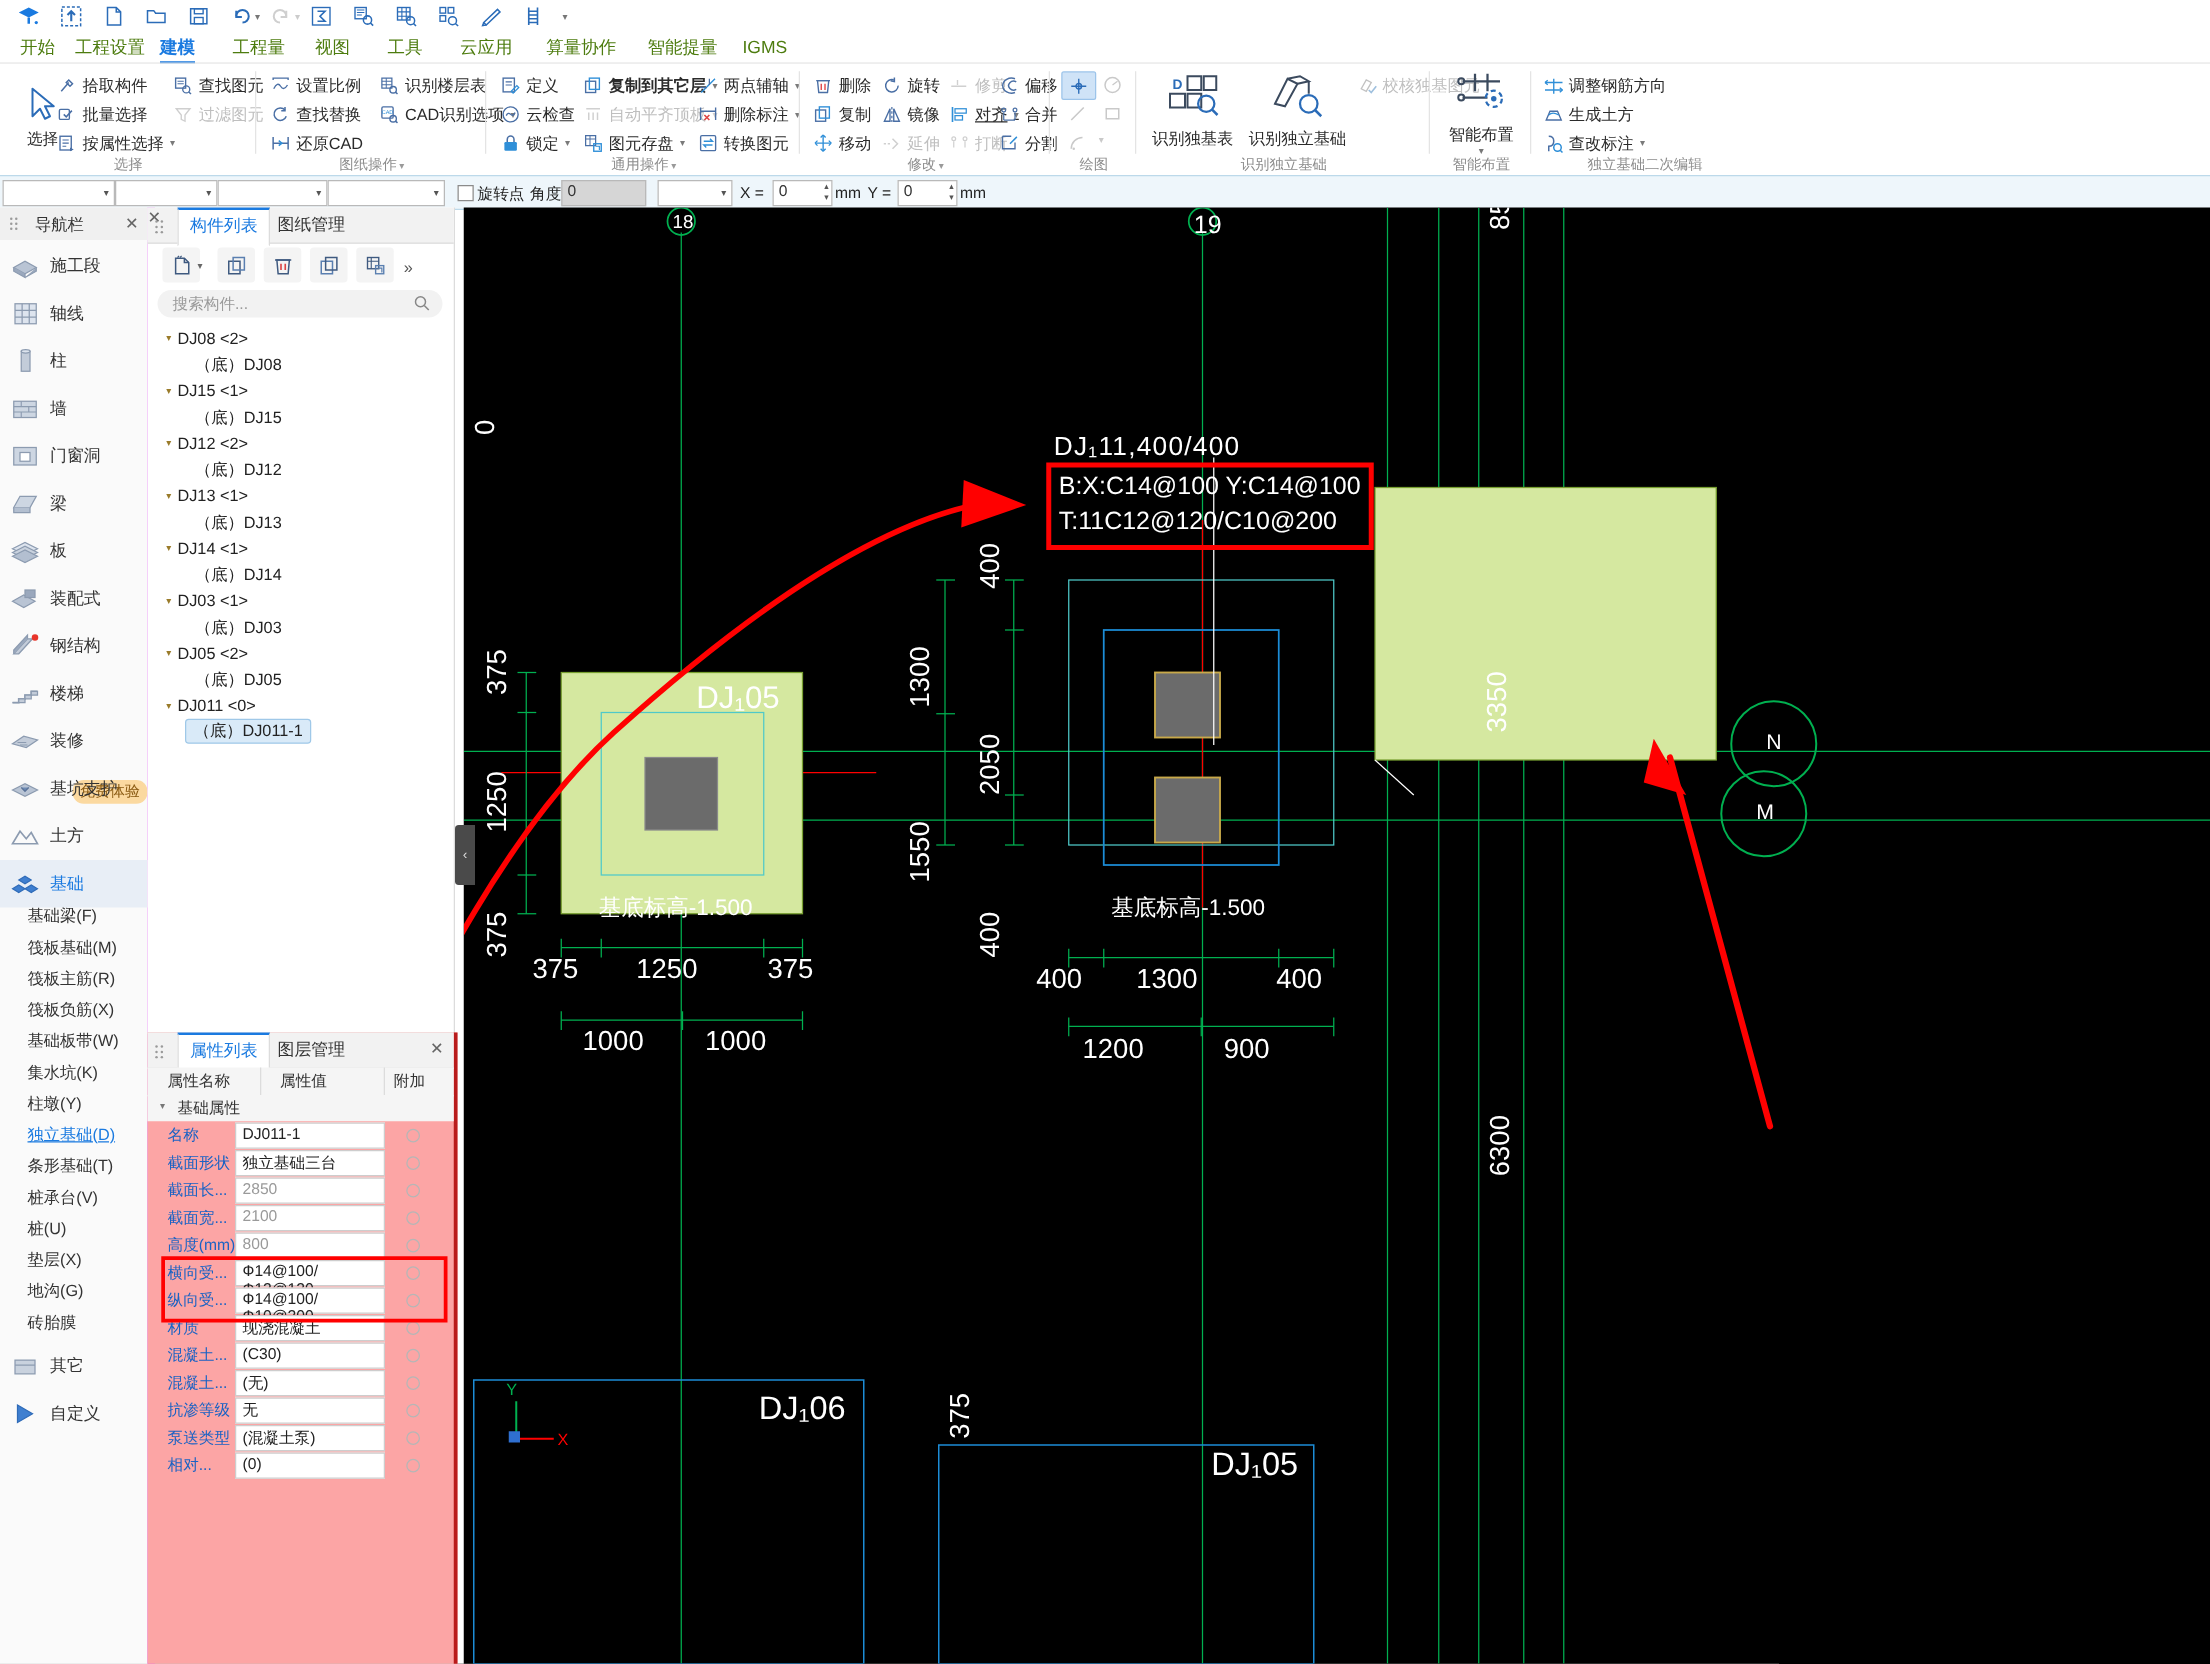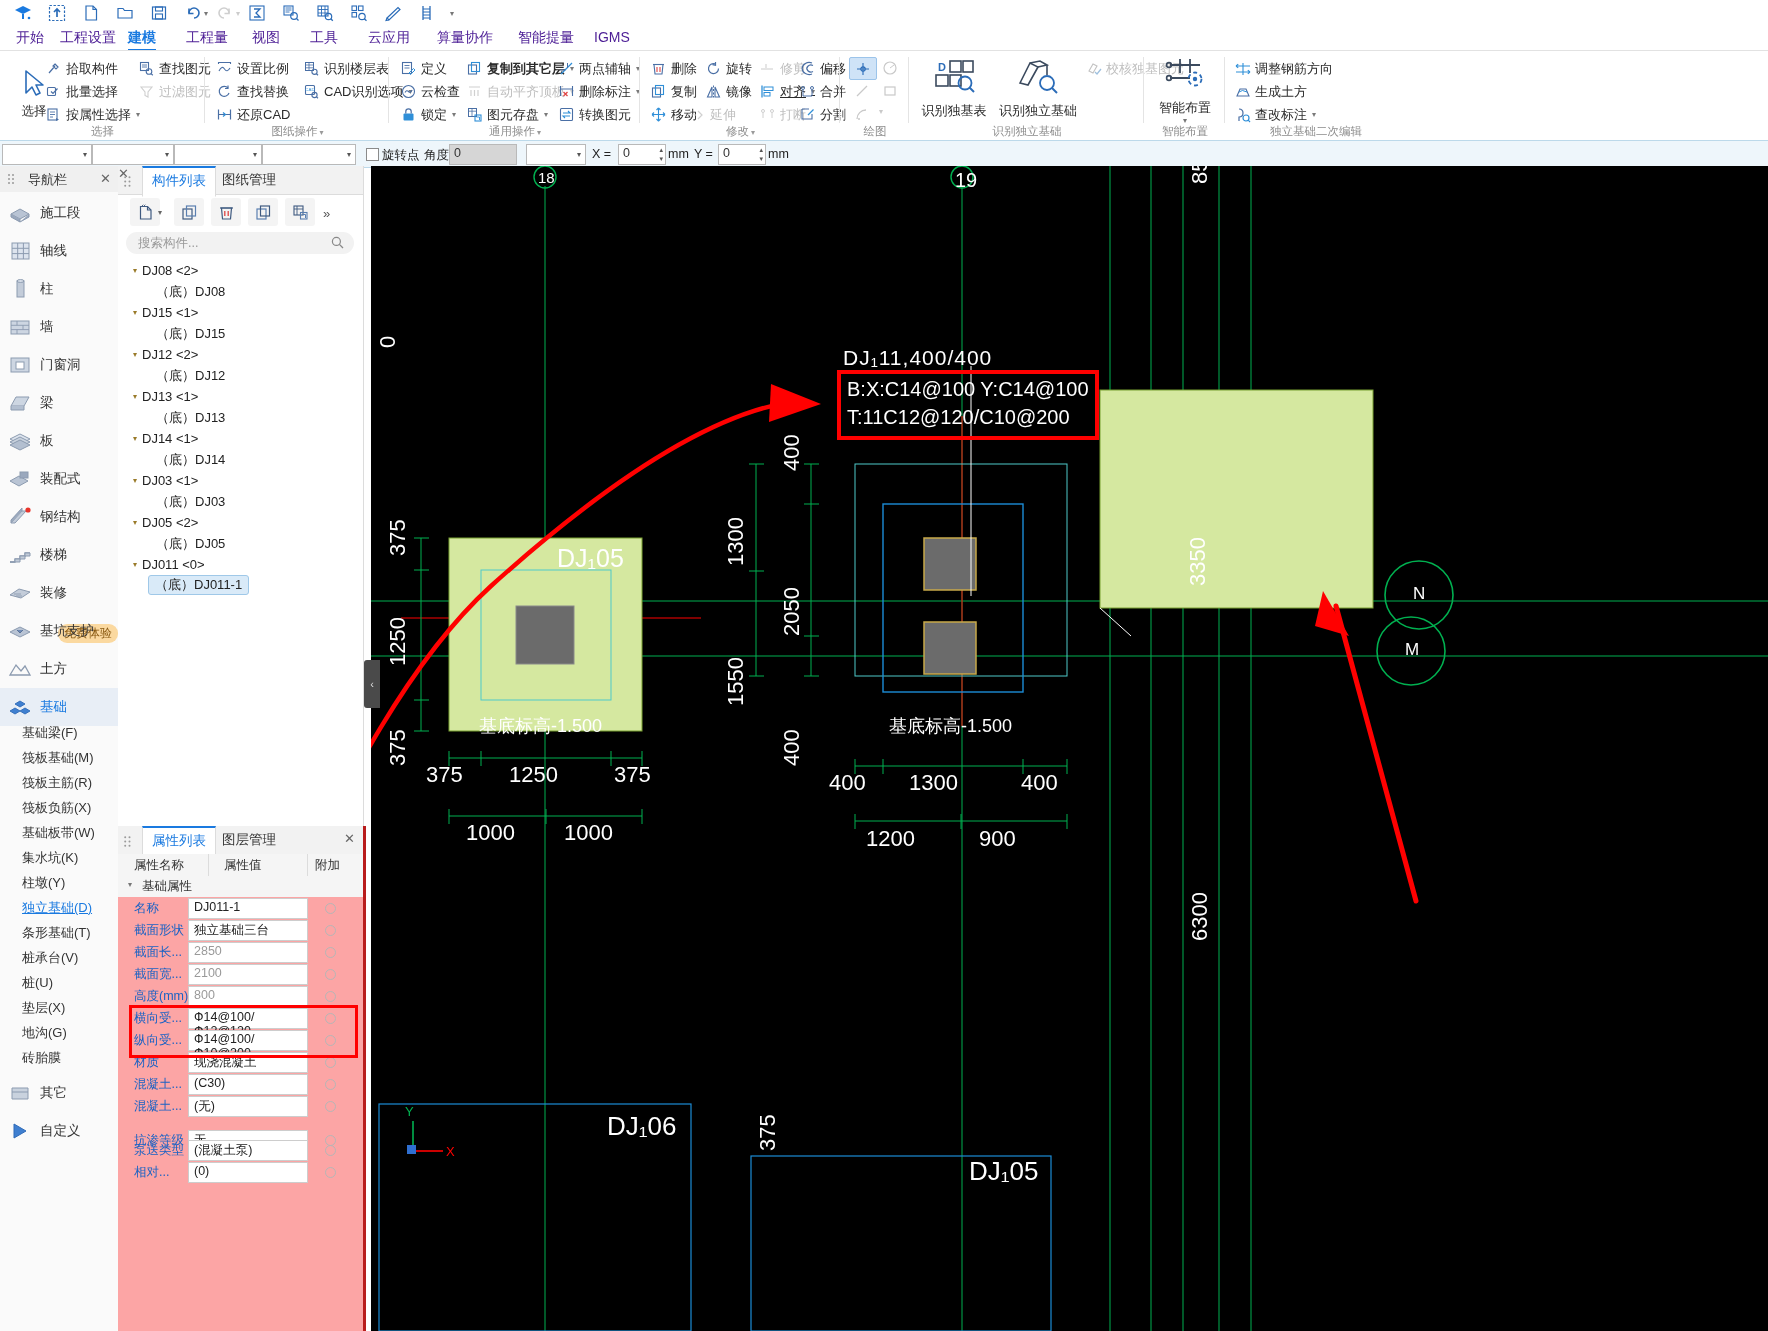--- a/index.html
+++ b/index.html
@@ -16,21 +16,21 @@
   .titlebar .title{position:absolute;left:0;top:3px;width:1768px;text-align:center;font-size:12.5px;color:#333;}
 
   
   .qa{position:absolute;left:6px;top:0px;height:26px;display:flex;align-items:center;gap:0px;}
   .qa .qi{width:34px;height:26px;display:flex;align-items:center;justify-content:center;color:#2b6cb8;}
   .qa .qi svg{display:block;}
   .qa .caret{font-size:8px;color:#777;margin-left:-6px;}
 
   
   .menubar{position:absolute;left:0;top:26px;width:1768px;height:24px;background:#fff;}
-  .menubar .mt{position:absolute;top:0px;height:24px;line-height:22px;font-size:14px;color:#4c1d95;cursor:default;}
+  .menubar .mt{position:absolute;top:0px;height:24px;line-height:22px;font-size:14px;color:#4d7c0f;cursor:default;}
   .menubar .mt.active{color:#1a7ae0;font-weight:bold;}
   .menubar .mt.active:after{content:"";position:absolute;left:0;right:0;bottom:-1px;height:2px;background:#1a7ae0;}
   .menusep{position:absolute;left:0;top:50px;width:1768px;height:1px;background:#e2e2e2;}
 
   
   .ribbon{position:absolute;left:0;top:51px;width:1768px;height:89px;background:#fff;}
   .rgroup{position:absolute;top:0;height:89px;}
   .rgroup .gsep{position:absolute;right:0;top:6px;width:1px;height:66px;background:#e4e4e4;}
   .rgroup .gtitle{position:absolute;bottom:1px;left:0;width:100%;text-align:center;font-size:11.5px;color:#8c8c8c;}
   .rgroup .gtitle .dc{font-size:8px;color:#9a9a9a;margin-left:2px;}
@@ -494,21 +494,21 @@
       <div class="ritem" style="left:64px;top:29px;">
         <span class="ic">
             <svg width="15" height="15" viewBox="0 0 15 15">
               <path d="M7.5 1.5 v12" stroke="#4a6fa5" stroke-width="1" stroke-dasharray="2 1.5"></path>
               <path d="M6 13 L6 3 L1.5 13 z" fill="none" stroke="#4a6fa5" stroke-width="1.1"></path>
               <path d="M9 13 L9 3 L13.5 13 z" fill="none" stroke="#4a6fa5" stroke-width="1.1"></path>
             </svg>
           </span>
         <span>镜像</span>
       </div>
-      <div class="ritem dis" style="left:48px;top:52px;">
+      <div class="ritem dis" style="left:64px;top:52px;">
         <span class="ic">
             <svg width="15" height="15" viewBox="0 0 15 15">
               <path d="M1 8 h5" stroke="#d0d0d0" stroke-width="1.1" stroke-dasharray="1.8 1.4"></path>
               <path d="M8 4 l4 4 l-4 4" stroke="#d0d0d0" stroke-width="1.2" fill="none"></path>
             </svg>
           </span>
         <span>延伸</span>
       </div>
       <div class="ritem dis" style="left:118px;top:6px;">
         <span class="ic">
@@ -1165,21 +1165,21 @@
         </span>
       <span class="dot"></span>
     </div>
     <div class="prow" style="top:269px;">
       <span class="pn">混凝土...</span>
       <span class="pv">
           <span class="pvt">(无)</span>
         </span>
       <span class="dot"></span>
     </div>
-    <div class="prow" style="top:303px;">
+    <div class="prow" style="top:291px;">
       <span class="pn">抗渗等级</span>
       <span class="pv">
           <span class="pvt">无</span>
         </span>
       <span class="dot"></span>
     </div>
     <div class="prow" style="top:313px;">
       <span class="pn">泵送类型</span>
       <span class="pv">
           <span class="pvt">(混凝土泵)</span>

